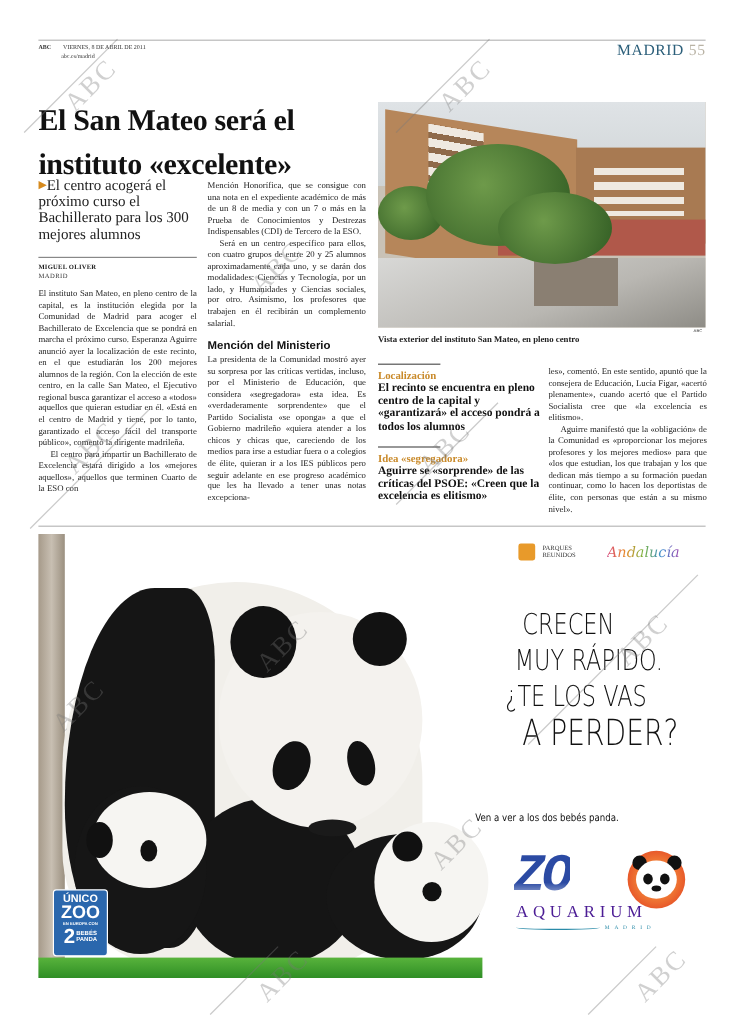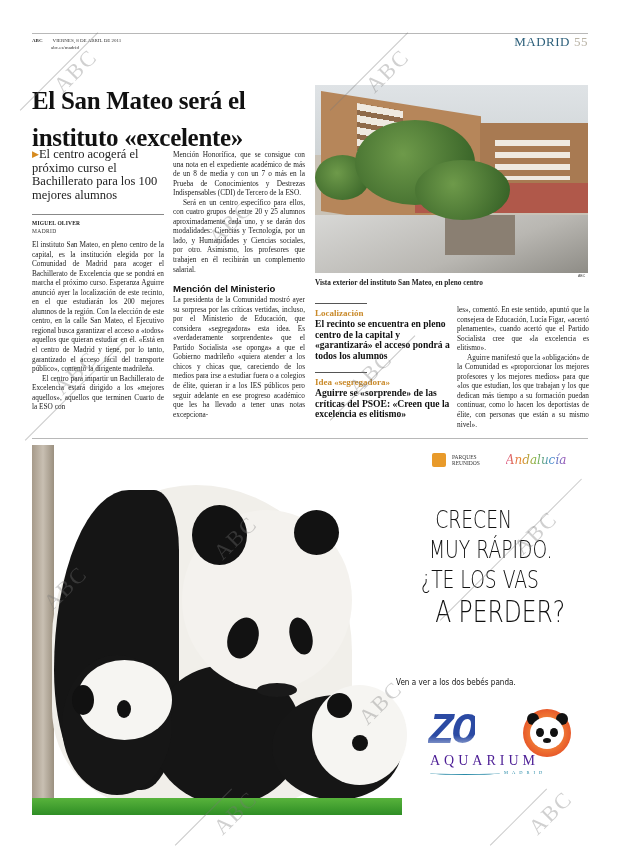--- a/index.html
+++ b/index.html
@@ -125,21 +125,21 @@
   <span class="abc">ABC</span><span>VIERNES, 8 DE ABRIL DE 2011</span>
   <span class="sub">abc.es/madrid</span>
 </div>
 <div class="section">
   <span class="name">MADRID</span><span class="num">55</span>
 </div>
 
 <h1 class="headline">El San Mateo será el instituto «excelente»</h1>
 
 <div class="subhead">
-  <span class="tri">▶</span><span>El centro acogerá el próximo curso el Bachillerato para los 100 mejores alumnos</span>
+  <span class="tri">▶</span><span>El centro acogerá el próximo curso el Bachillerato para los 300 mejores alumnos</span>
 </div>
 <div class="subhead-rule"></div>
 
 <div class="byline">
   <div class="author">MIGUEL OLIVER</div>
   <div class="place">MADRID</div>
 </div>
 
 <div class="col col1">
   <p>El instituto San Mateo, en pleno centro de la capital, es la institución elegida por la Comunidad de Madrid para acoger el Bachillerato de Excelencia que se pondrá en marcha el próximo curso. Esperanza Aguirre anunció ayer la localización de este recinto, en el que estudiarán los 200 mejores alumnos de la región. Con la elección de este centro, en la calle San Mateo, el Ejecutivo regional busca garantizar el acceso a «todos» aquellos que quieran estudiar en él. «Está en el centro de Madrid y tiene, por lo tanto, garantizado el acceso fácil del transporte público», comentó la dirigente madrileña.</p>
@@ -201,20 +201,29 @@
   <div class="panda c1-body"></div>
   <div class="panda c1-head"></div>
   <div class="panda c1-ear"></div>
   <div class="panda c1-eye"></div>
   <div class="panda c2-body"></div>
   <div class="panda c2-head"></div>
   <div class="panda c2-ear"></div>
   <div class="panda c2-eye"></div>
   <div class="grass"></div>
 
+  <div class="ad-badge">
+    <div class="l1">ÚNICO</div>
+    <div class="l2">ZOO</div>
+    <div class="l3">EN EUROPA CON</div>
+    <div class="l4">
+      <span class="two">2</span>
+      <span class="small"><span>BEBÉS</span><br><span>PANDA</span></span>
+    </div>
+  </div>
 
   <div class="sponsors">
     <div class="pr-logo"></div>
     <div class="pr-text">
       <div>PARQUES</div>
       <div>REUNIDOS</div>
     </div>
     <div class="andalucia">Andalucía</div>
   </div>
 

